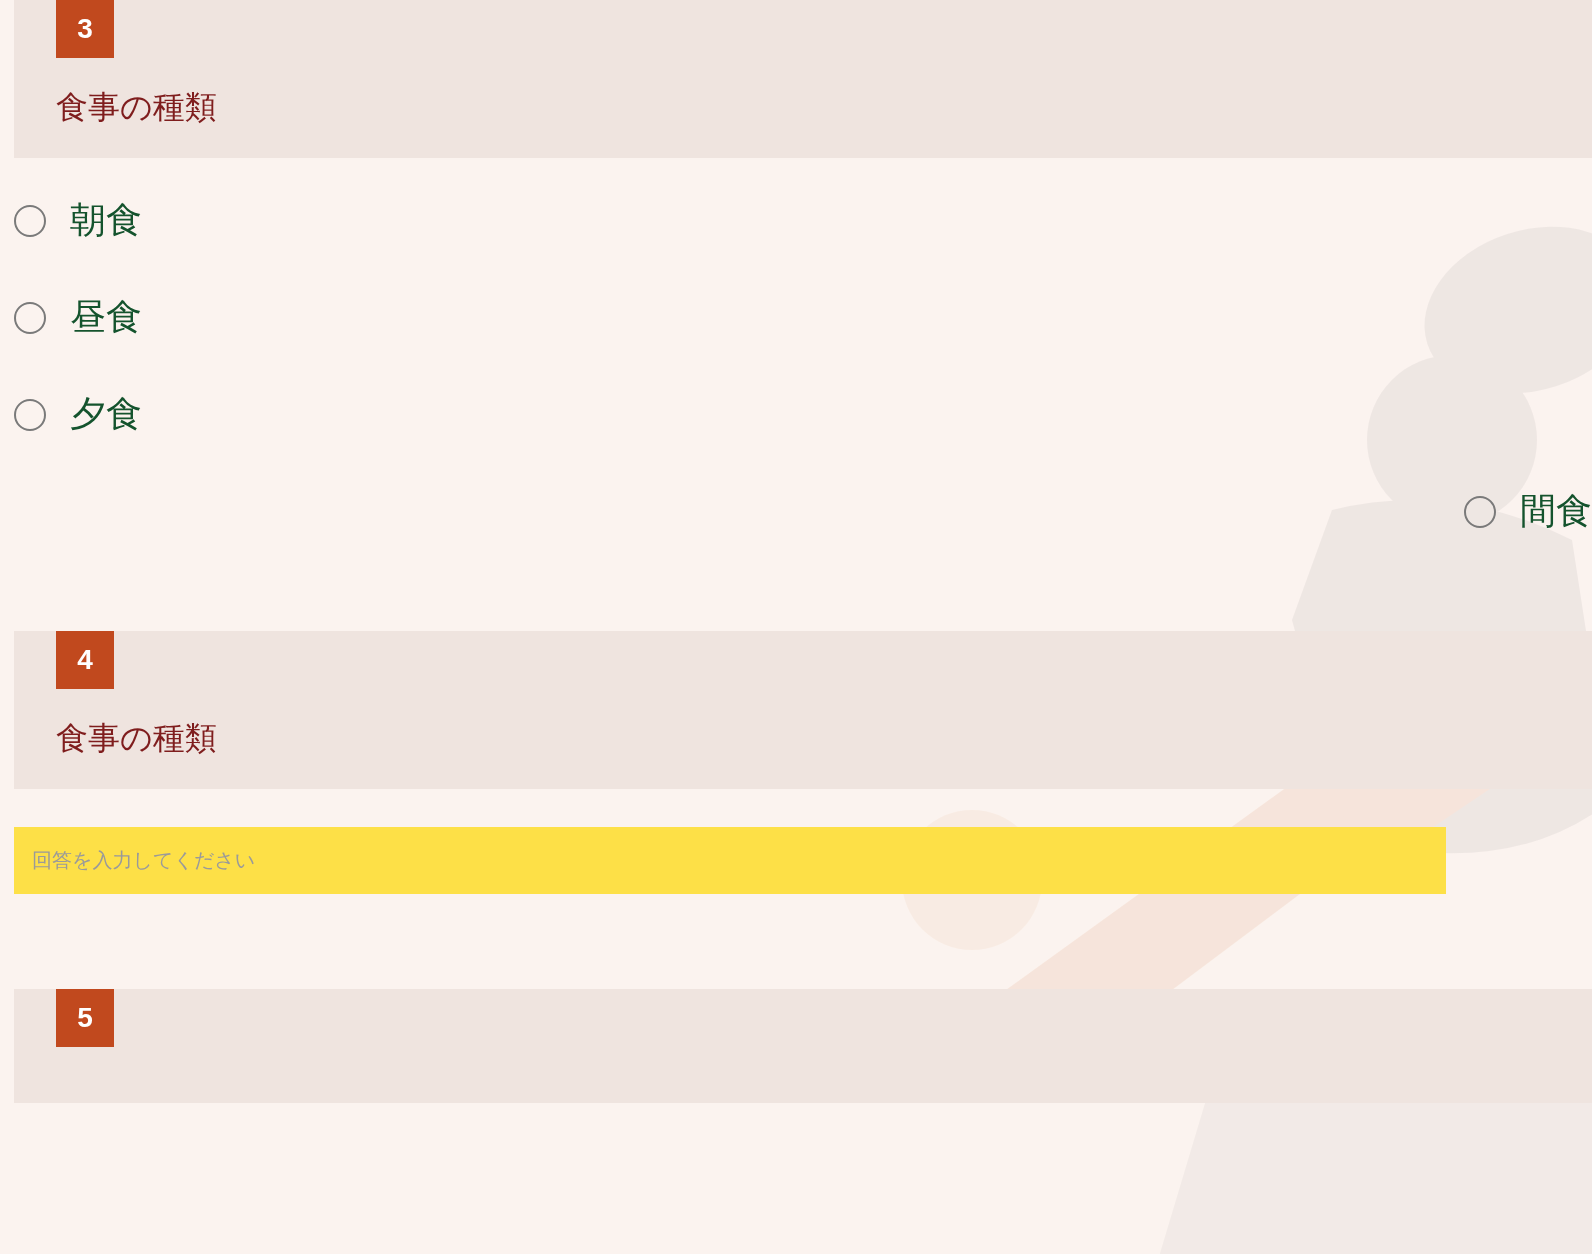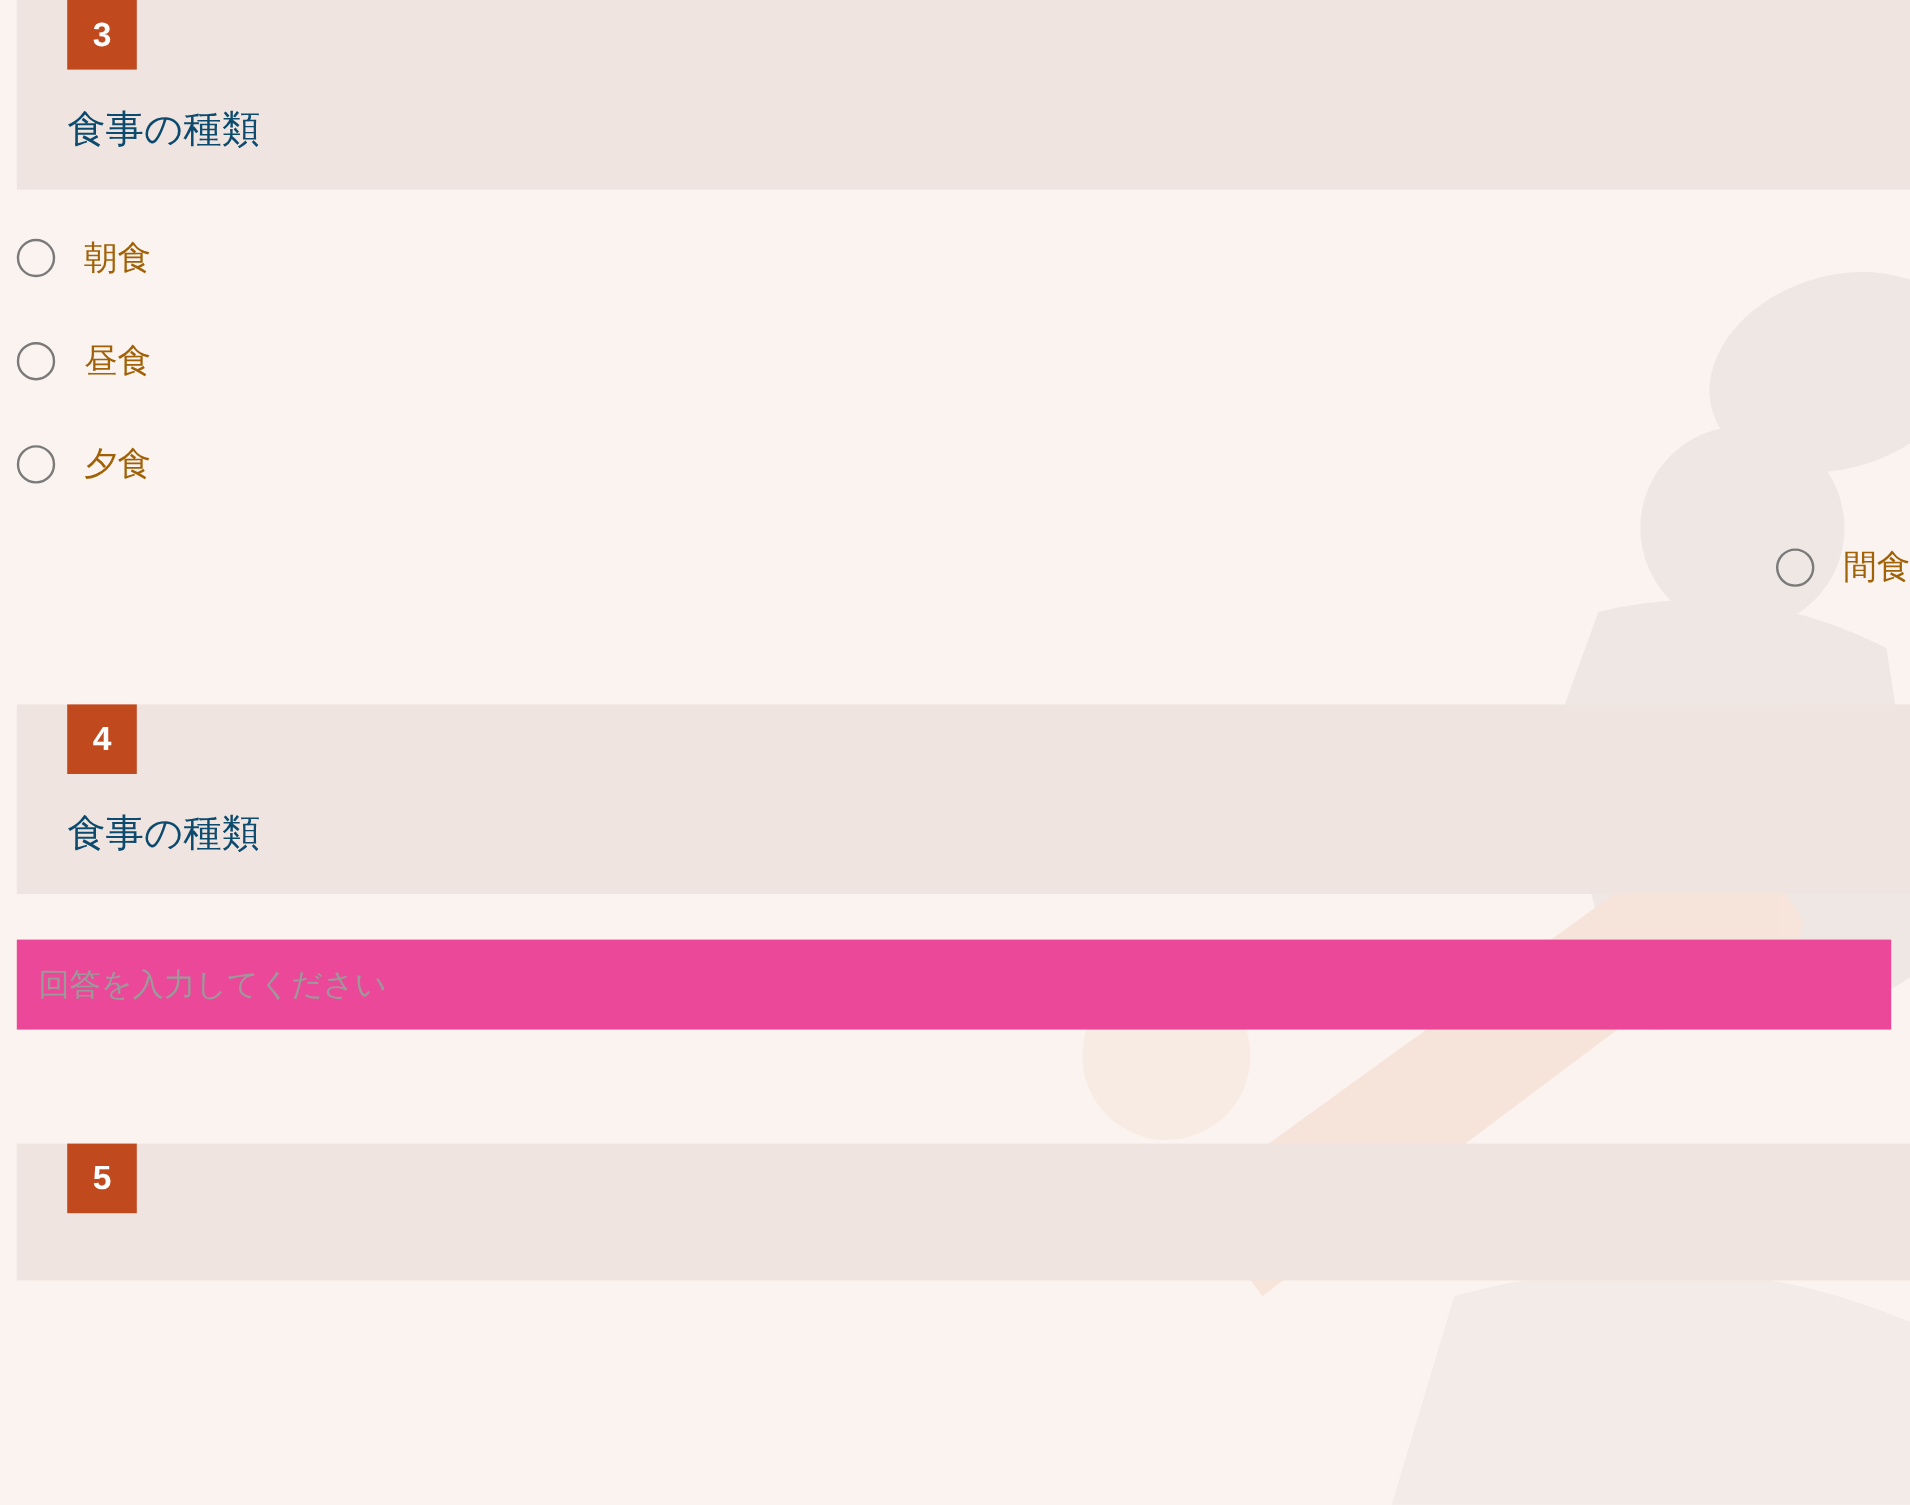--- a/index.html
+++ b/index.html
@@ -49,21 +49,21 @@
   font-size: 28px;
   font-weight: 600;
   line-height: 58px;
   text-align: center;
   margin: 0 0 28px 42px;
 }
 
 .q-title {
   font-size: 32px;
   font-weight: 500;
-  color: #0c4a6e;
+  color: #7f1d1d;
   margin: 0 0 0 42px;
 }
 
 .q-body {
   padding: 38px 0 0 0;
 }
 
 .radio-row {
   display: flex;
   align-items: center;
@@ -76,30 +76,30 @@
   width: 32px;
   height: 32px;
   border: 2px solid #7a7a7a;
   border-radius: 50%;
   margin-right: 24px;
   flex: 0 0 auto;
   box-sizing: border-box;
 }
 
 .radio-label {
-  font-size: 28px;
-  color: #a16207;
+  font-size: 36px;
+  color: #14532d;
 }
 
 .text-input {
   display: block;
-  width: 1562px;
-  background: #ec4899;
+  width: 1432px;
+  background: #fde047;
   border: none;
-  font-size: 26px;
+  font-size: 20px;
   color: #2c2c2c;
   padding: 22px 18px;
   margin-top: 38px;
   box-sizing: border-box;
   font-family: inherit;
 }
 .text-input::placeholder { color: #9a9a9a; }
 
 
 .q-block.last { margin-bottom: 0; }

